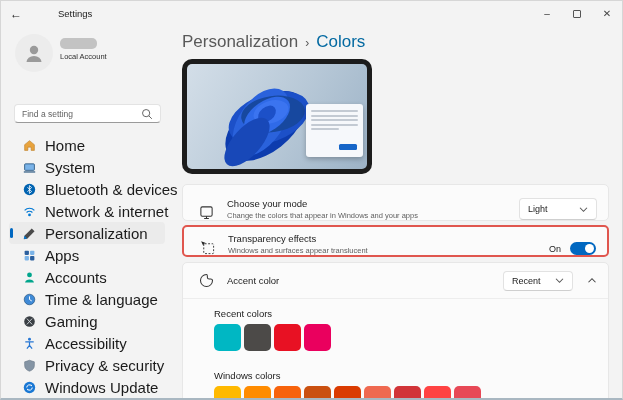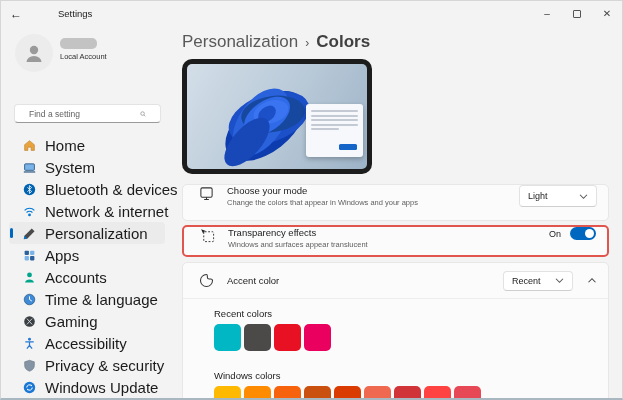--- a/index.html
+++ b/index.html
@@ -19,52 +19,52 @@
 
   
   .sidebar{ position:absolute; top:25px; left:0; width:172px; bottom:0; }
   .account{ position:absolute; top:8px; left:14px; display:flex; }
   .avatar{ width:38px; height:38px; border-radius:50%; background:#ececec; display:flex; align-items:center; justify-content:center; }
   .acct-text{ margin-left:7px; padding-top:4px;text-align:center; }
   .name-blob{ width:37px; height:11px; border-radius:5px; background:#b3b3b3; opacity:.75; }
   .acct-type{ font-size:7.5px; color:#2e2e2e; margin-top:3px; }
   .searchbox{ position:absolute; top:78px; left:13px; width:147px; height:19px; background:#fff;
     border:1px solid #e3e3e3; border-bottom:1px solid #9a9a9a; border-radius:4px;
-    display:flex; align-items:center; padding:0 14px; }
+    display:flex; align-items:center; padding:0 7px; }
   .searchbox input{ border:none; outline:none; flex:1; font-size:8.5px; color:#1b1b1b; background:transparent;
     font-family:"Liberation Sans","DejaVu Sans",sans-serif; }
   .searchbox input::placeholder{ color:#636363; }
   .nav{ position:absolute; top:108px; left:4px; right:4px; }
   .nav-item{ position:relative; height:22px; display:flex; align-items:center; margin:0 4px; border-radius:4px;
     padding-left:14px; cursor:pointer; }
   .nav-item.selected{ background:#ebebeb; }
   .nav-item.selected::before{ content:""; position:absolute; left:1px; top:6px; width:3px; height:10px;
     border-radius:2px; background:#0067c0; }
   .nav-icon{ width:13px; height:13px; display:flex; }
   .nav-label{ font-size:15px; margin-left:9px; white-space:nowrap; }
 
   
   .breadcrumb{ position:absolute; left:181px; top:31px; font-size:17px; display:flex; align-items:center; gap:7px; }
   .bc-parent{ color:#595959; }
   .bc-sep{ color:#595959; font-size:12px; padding-top:2px; }
-  .bc-current{ color:#404040; font-weight:bold; }
+  .bc-current{ color:#0369a1; font-weight:normal; }
 
   .preview{ position:absolute; left:181px; top:58px; width:190px; height:115px; background:#1c1c1c;
     border-radius:10px; padding:5px; }
   .screen{ position:relative; width:100%; height:100%; border-radius:5px; overflow:hidden;
     background:linear-gradient(120deg,#d3dee8 0%,#b7c8d7 55%,#9db3c7 100%); }
   .mock-win{ position:absolute; right:4px; top:40px; width:57px; height:53px; background:#f6f8fb;
     border-radius:3px; box-shadow:0 2px 5px rgba(0,0,0,.25); padding:6px 5px; }
   .mline{ height:2px; border-radius:1px; background:#c3cad3; margin-bottom:2.6px; }
   .mline.short{ width:60%; }
   .mbtn{ position:absolute; right:6px; bottom:7px; width:18px; height:6.5px; border-radius:1.5px; background:#1565c8; }
 
   .card{ position:absolute; left:181px; width:427px; background:#fbfbfb;
     border:1px solid #e7e7e7; border-radius:5px; }
-  .card-row{ position:relative; height:100%; display:flex; align-items:flex-start; padding-left:15px; }
+  .card-row{ position:relative; height:100%; display:flex; align-items:flex-end; padding-left:15px; }
   .card-icon{ width:16px; height:16px; display:flex; align-items:center; justify-content:center; }
   .card-text{ margin-left:13px; }
   .card-title{ font-size:9.5px; color:#1b1b1b; }
   .card-sub{ font-size:7.5px; color:#5f5f5f; margin-top:2px; }
   .card-right{ position:absolute; right:11px; display:flex; align-items:center; }
 
   .dropdown{ background:#fff; border:1px solid #e2e2e2; border-bottom-color:#cfcfcf; border-radius:4px;
     display:flex; align-items:center; justify-content:space-between; padding:0 8px; font-size:9px; cursor:pointer; }
   .dd-light{ width:78px; height:22px; }
   .dd-manual{ width:70px; height:20px; }

